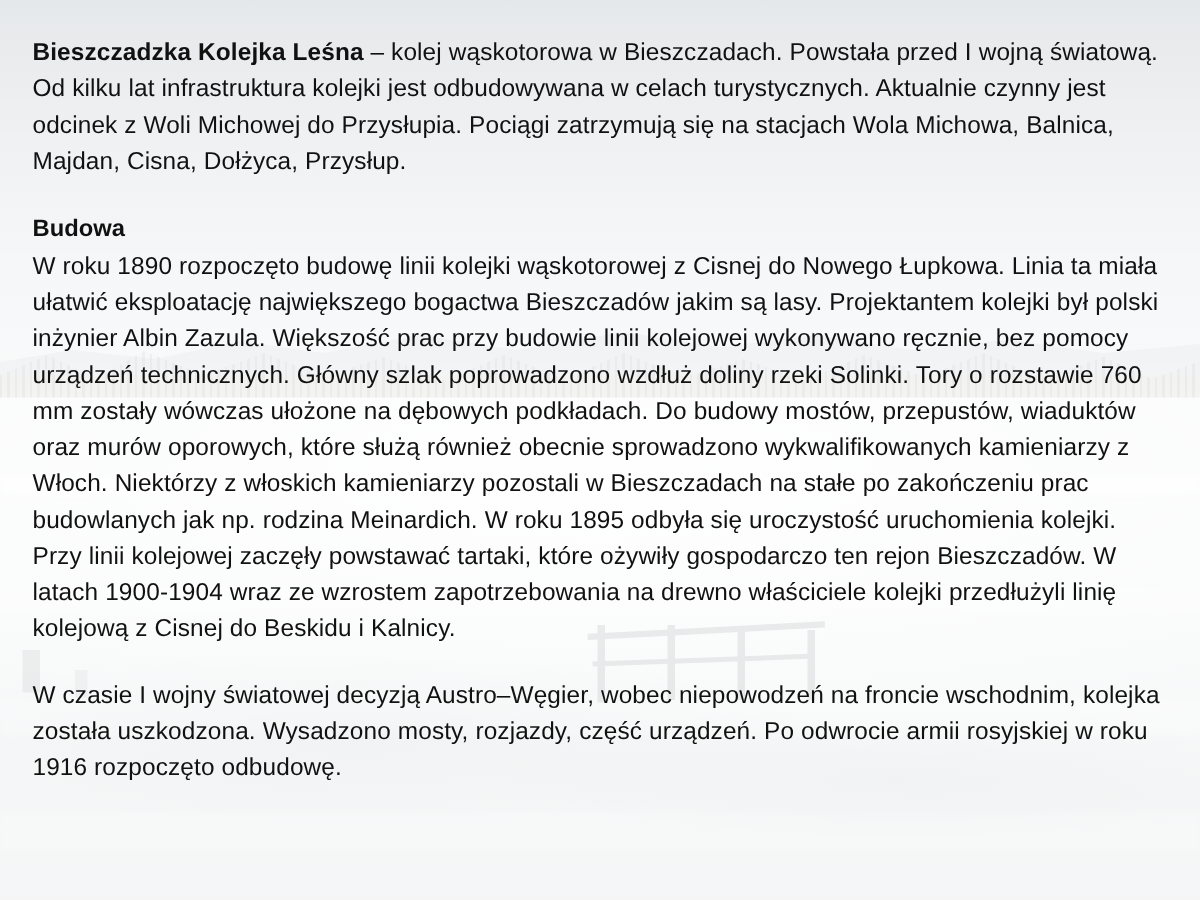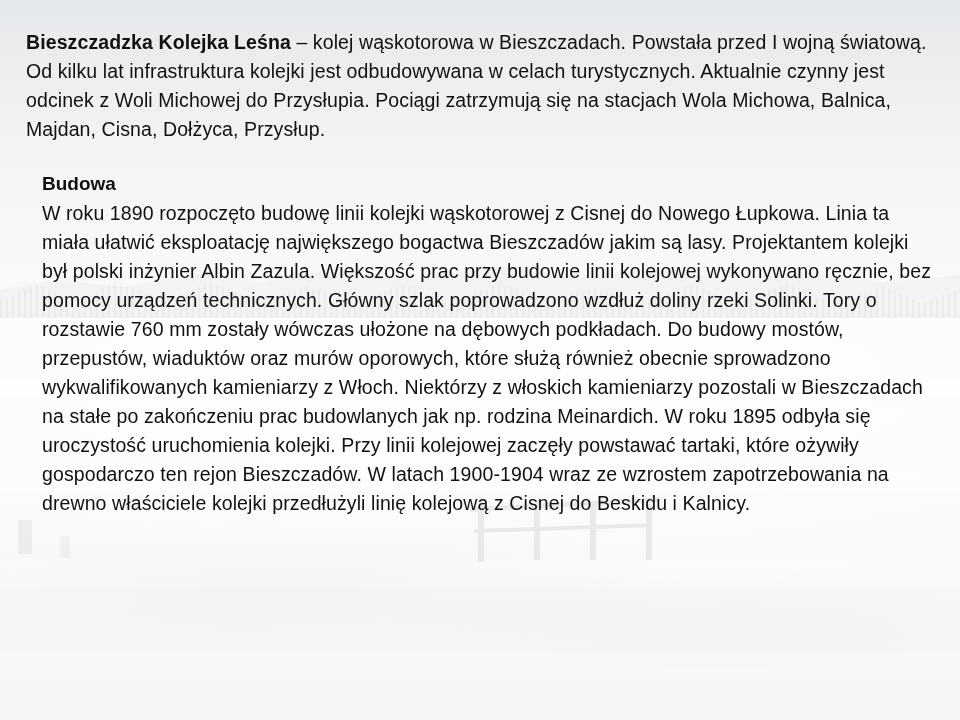--- a/index.html
+++ b/index.html
@@ -139,21 +139,20 @@
   .heading {
     color: #111111;
     font-size: 19px;
     font-weight: bold;
     line-height: 28px;
     margin: 0 0 1px 0;
   }
 
   .section {
     margin-bottom: 24px;
-    margin-left: 16px;
   }
 
   .section:last-child {
     margin-bottom: 0;
   }
 
   b.strong { font-weight: bold; }
 </style>
 </head>
 <body>
@@ -186,16 +185,17 @@
   <div class="content">
 
     <p class="para lead"><b class="strong">Bieszczadzka Kolejka Leśna</b><span> – kolej wąskotorowa w Bieszczadach. Powstała przed I wojną światową. Od kilku lat infrastruktura kolejki jest odbudowywana w celach turystycznych. Aktualnie czynny jest odcinek z Woli Michowej do Przysłupia. Pociągi zatrzymują się na stacjach Wola Michowa, Balnica, Majdan, Cisna, Dołżyca, Przysłup.</span></p>
 
     <div class="section">
       <div class="heading">Budowa</div>
       <p class="para">W roku 1890 rozpoczęto budowę linii kolejki wąskotorowej z Cisnej do Nowego Łupkowa. Linia ta miała ułatwić eksploatację największego bogactwa Bieszczadów jakim są lasy. Projektantem kolejki był polski inżynier Albin Zazula. Większość prac przy budowie linii kolejowej wykonywano ręcznie, bez pomocy urządzeń technicznych. Główny szlak poprowadzono wzdłuż doliny rzeki Solinki. Tory o rozstawie 760 mm zostały wówczas ułożone na dębowych podkładach. Do budowy mostów, przepustów, wiaduktów oraz murów oporowych, które służą również obecnie sprowadzono wykwalifikowanych kamieniarzy z Włoch. Niektórzy z włoskich kamieniarzy pozostali w Bieszczadach na stałe po zakończeniu prac budowlanych jak np. rodzina Meinardich. W roku 1895 odbyła się uroczystość uruchomienia kolejki. Przy linii kolejowej zaczęły powstawać tartaki, które ożywiły gospodarczo ten rejon Bieszczadów. W latach 1900-1904 wraz ze wzrostem zapotrzebowania na drewno właściciele kolejki przedłużyli linię kolejową z Cisnej do Beskidu i Kalnicy.</p>
     </div>
 
     <div class="section">
+      <p class="para">W czasie I wojny światowej decyzją Austro–Węgier, wobec niepowodzeń na froncie wschodnim, kolejka została uszkodzona. Wysadzono mosty, rozjazdy, część urządzeń. Po odwrocie armii rosyjskiej w roku 1916 rozpoczęto odbudowę.</p>
     </div>
 
   </div>
 </div>
 
 </body></html>

